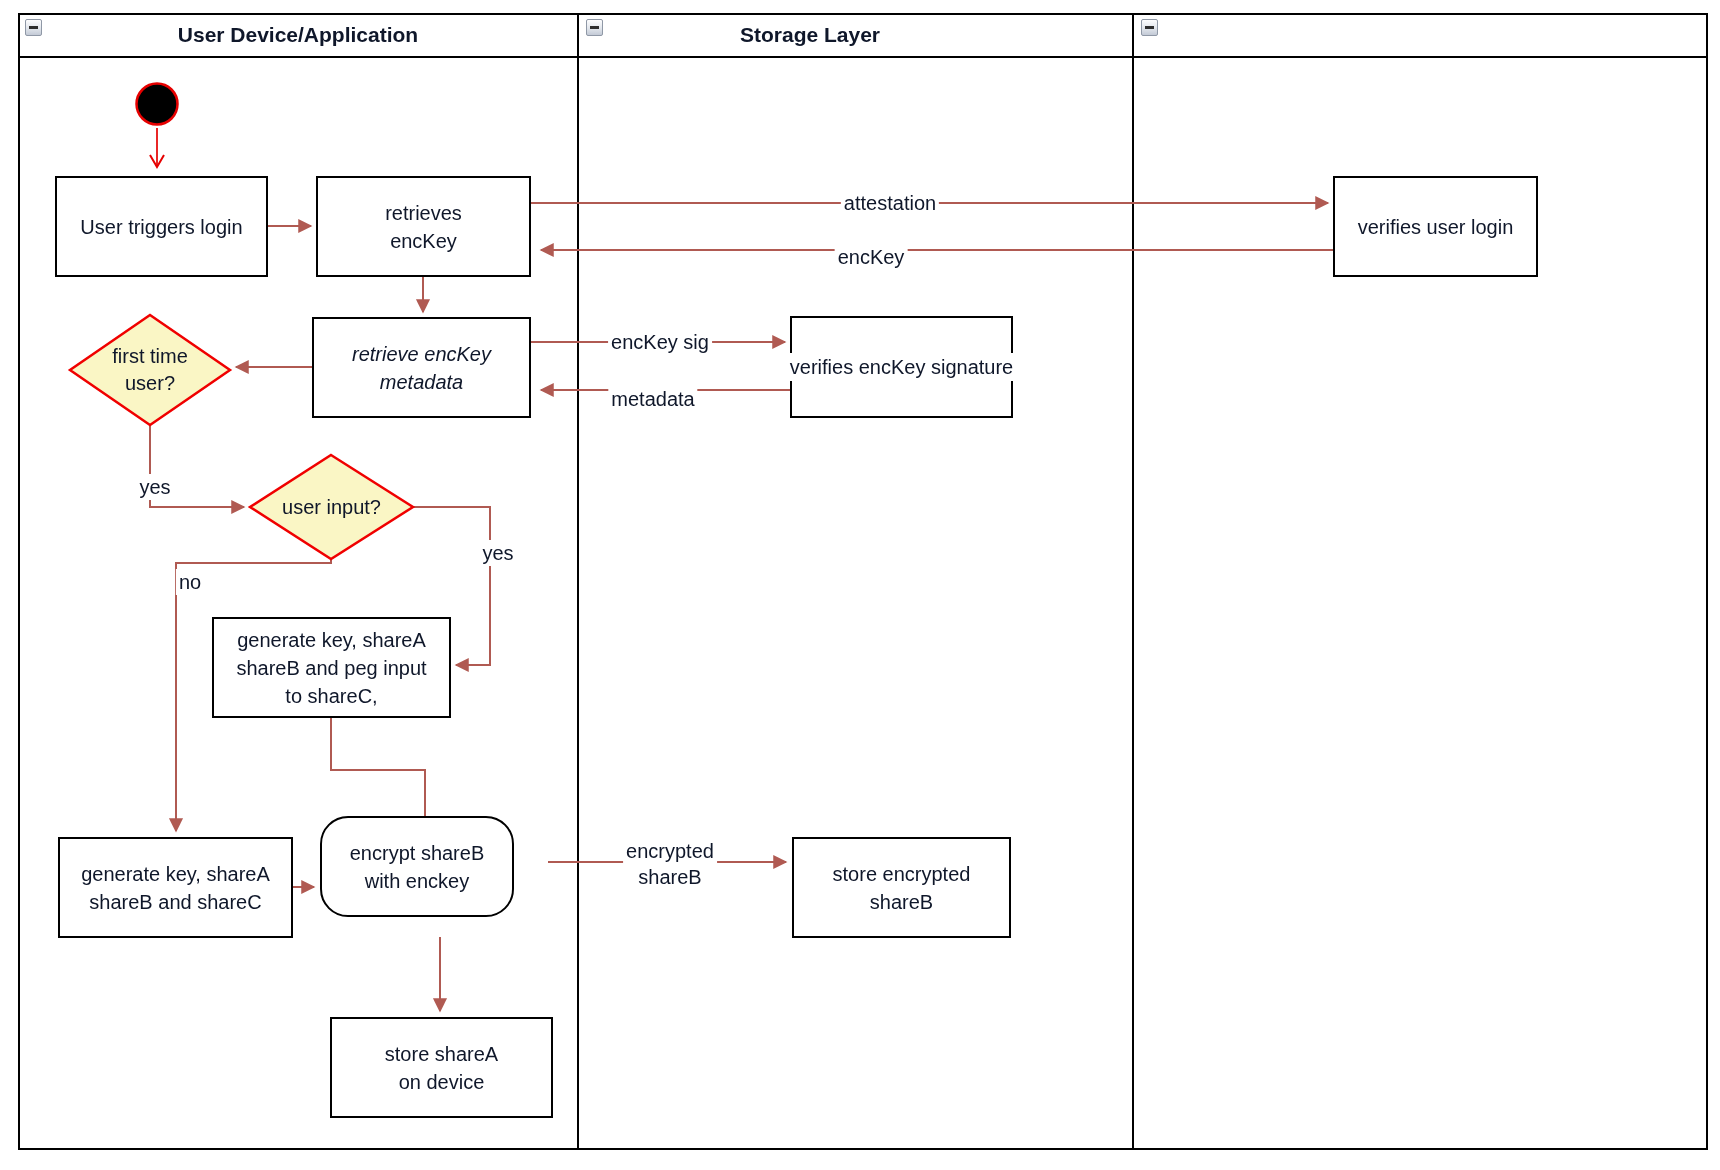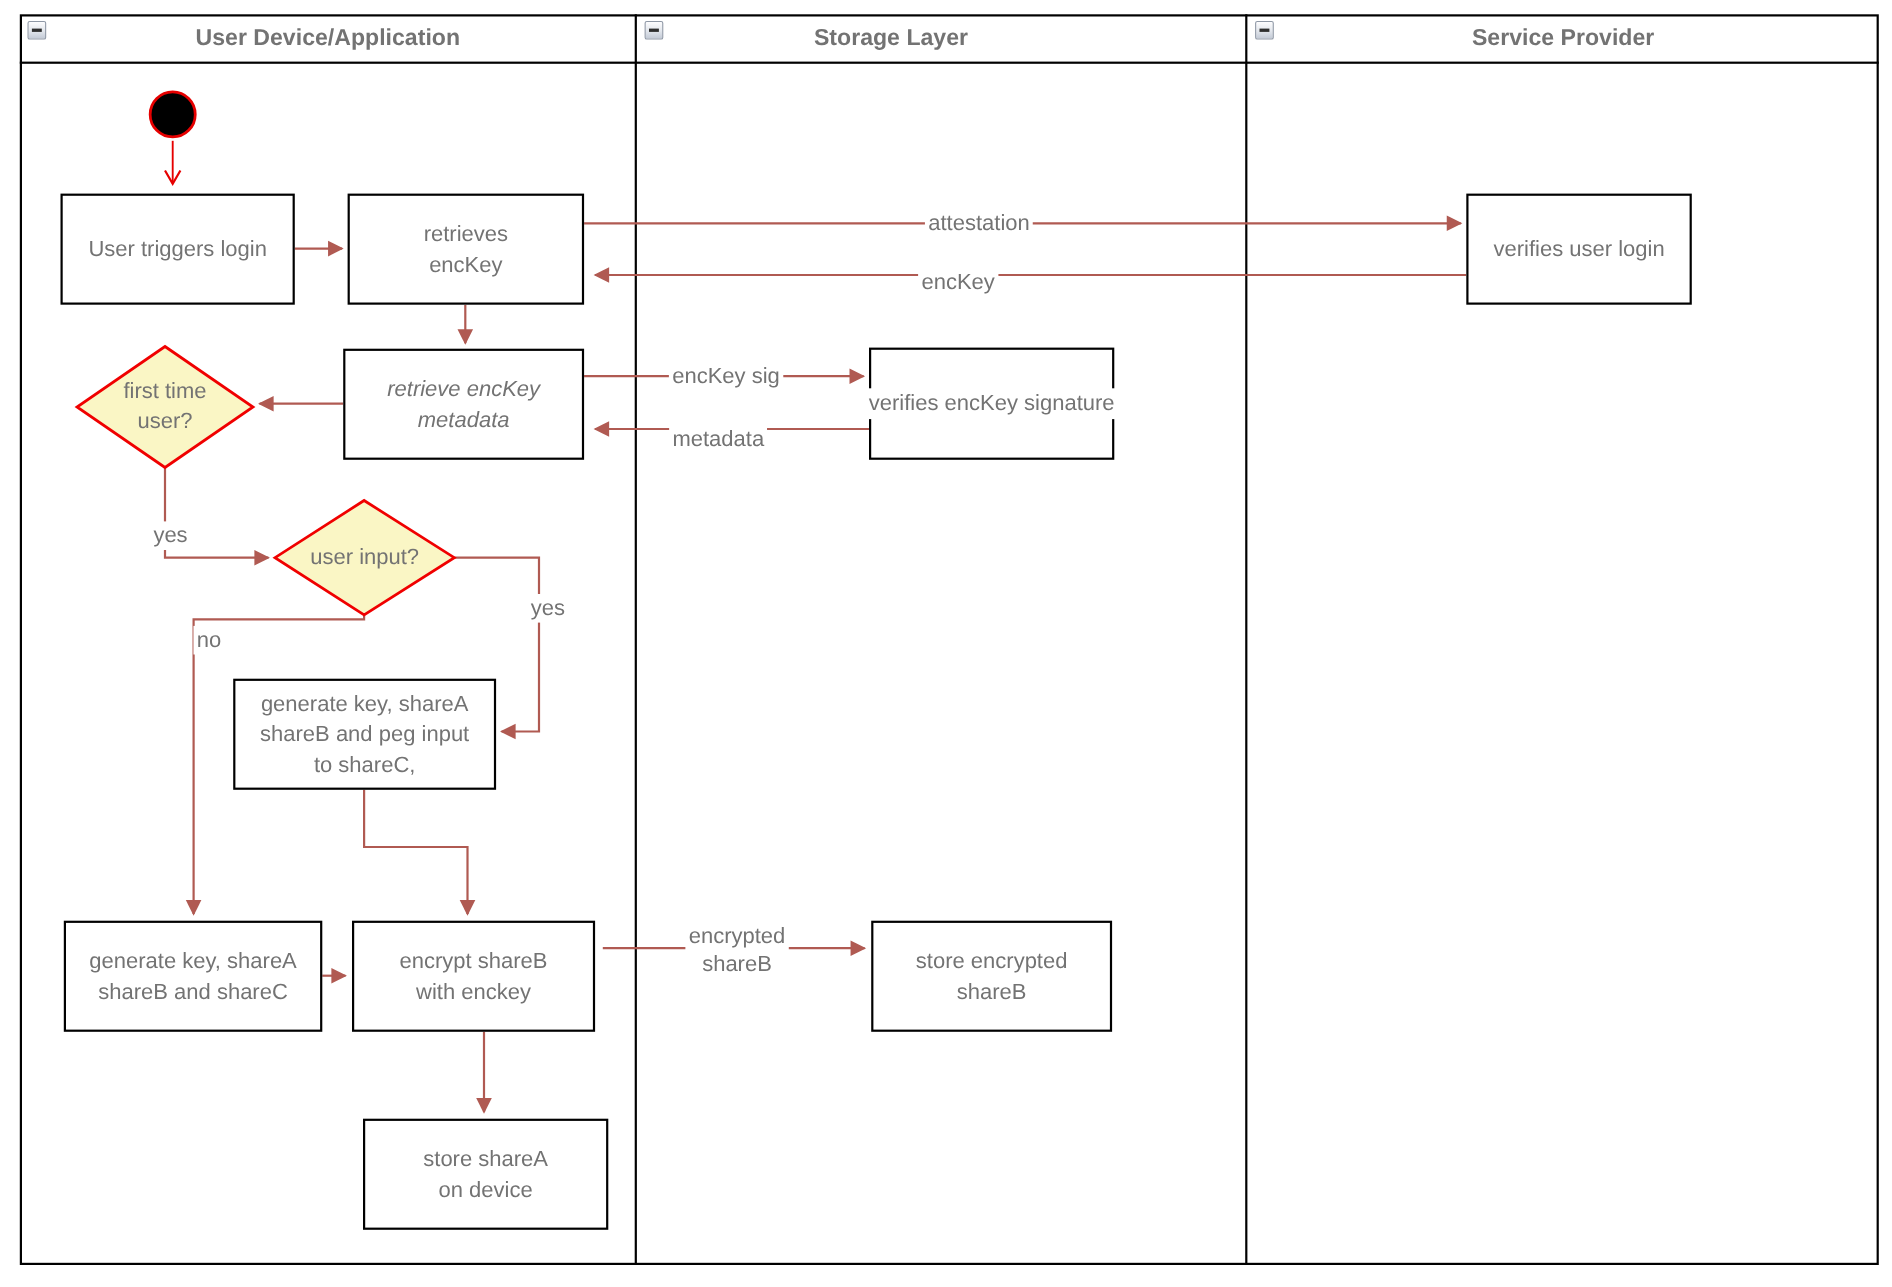--- a/index.html
+++ b/index.html
@@ -1,17 +1,17 @@
 <!DOCTYPE html>
 <html><head>
 <meta charset="utf-8">
 <style>
   html,body{margin:0;padding:0;background:#fff;}
   .canvas{position:relative;width:1720px;height:1170px;background:#fff;
-          font-family:"Liberation Sans",sans-serif;color:#737373;overflow:hidden;}
+          font-family:"Liberation Sans",sans-serif;color:#0f172a;overflow:hidden;}
 
   
   .pool-border{position:absolute;left:18px;top:13px;width:1690px;height:1137px;
                border:2px solid #000;box-sizing:border-box;}
   .lane-divider{position:absolute;top:13px;width:2px;height:1137px;background:#000;}
   .header-underline{position:absolute;left:18px;top:56px;width:1690px;height:2px;background:#000;}
   .lane-header{position:absolute;top:13px;height:43px;display:flex;align-items:center;
                justify-content:center;box-sizing:border-box;}
   .lane-title{font-size:21px;font-weight:bold;white-space:nowrap;}
   .collapse-icon{position:absolute;top:19px;width:17px;height:17px;box-sizing:border-box;
@@ -45,23 +45,20 @@
   <div class="pool-border"></div>
   <div class="lane-divider" style="left:577px;"></div>
   <div class="lane-divider" style="left:1132px;"></div>
   <div class="header-underline"></div>
 
   <div class="lane-header" style="left:18px;width:560px;">
     <span class="lane-title">User Device/Application</span>
   </div>
   <div class="lane-header" style="left:578px;width:464px;">
     <span class="lane-title">Storage Layer</span>
-  </div>
-  <div class="lane-header" style="left:1134px;width:574px;">
-    <span class="lane-title">Service Provider</span>
   </div>
 
   <div class="collapse-icon" style="left:25px;">
       <div class="bar"></div>
     </div>
   <div class="collapse-icon" style="left:586px;">
       <div class="bar"></div>
     </div>
   <div class="collapse-icon" style="left:1141px;">
       <div class="bar"></div>
@@ -115,21 +112,21 @@
   </div>
   <div class="node" style="left:212px;top:617px;width:239px;height:101px;">
     <span class="pre">generate key, shareA
 shareB and peg input
 to shareC,</span>
   </div>
   <div class="node" style="left:58px;top:837px;width:235px;height:101px;">
     <span class="pre">generate key, shareA
 shareB and shareC</span>
   </div>
-  <div class="node" style="left:320px;top:837px;width:221px;height:101px;">
+  <div class="node" style="left:320px;top:816px;width:194px;height:101px;border-radius:28px;">
     <span class="pre">encrypt shareB
 with enckey</span>
   </div>
   <div class="node" style="left:330px;top:1017px;width:223px;height:101px;">
     <span class="pre">store shareA
 on device</span>
   </div>
   <div class="node" style="left:792px;top:837px;width:219px;height:101px;">
     <span class="pre">store encrypted
 shareB</span>

